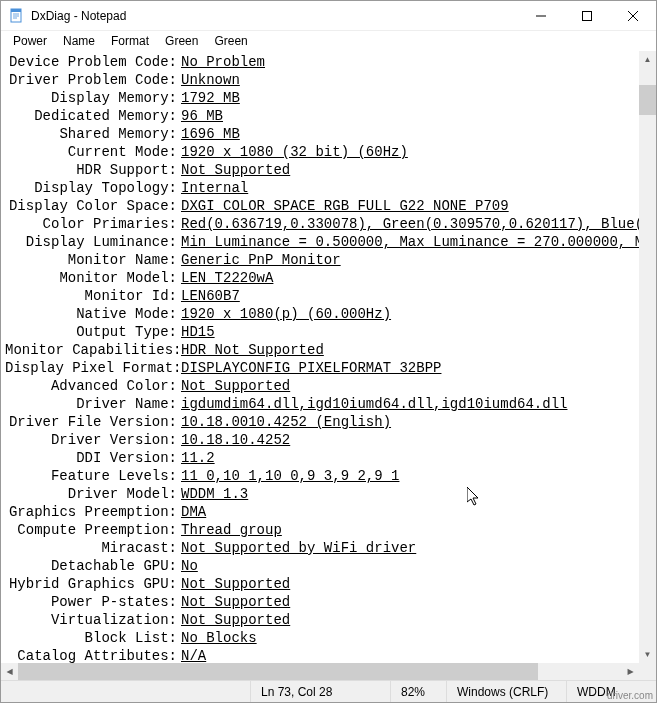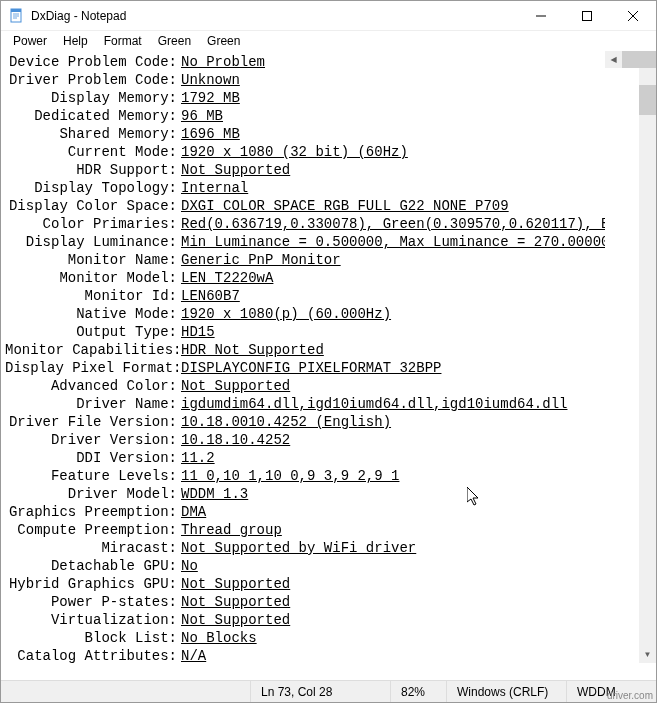--- a/index.html
+++ b/index.html
@@ -5,21 +5,21 @@
   * { box-sizing: border-box; margin: 0; padding: 0; }
   html, body { height: 100%; font-family: "Segoe UI", Tahoma, sans-serif; font-size: 12px; background: #fff; }
   .window { width: 657px; height: 703px; border: 1px solid #999; display: flex; flex-direction: column; background: #fff; }
   .titlebar { height: 30px; display: flex; align-items: center; padding: 0 0 0 8px; background: #fff; border-bottom: 1px solid #eee; }
   .titlebar .icon { width: 16px; height: 16px; margin-right: 6px; display: flex; align-items: center; justify-content: center; }
   .titlebar .title { flex: 1; font-size: 12px; color: #000; }
   .winbtns { display: flex; height: 100%; }
   .winbtn { width: 46px; height: 100%; display: flex; align-items: center; justify-content: center; font-family: "Segoe UI Symbol", sans-serif; font-size: 10px; }
   .menubar { height: 20px; display: flex; align-items: center; padding: 0 4px; background: #fff; font-size: 12px; }
   .menuitem { padding: 2px 8px; cursor: default; }
-  .content-wrap { flex: 1; position: relative; overflow: hidden; display: flex; flex-direction: row; }
+  .content-wrap { flex: 1; position: relative; overflow: hidden; display: flex; flex-direction: column; }
   .content { flex: 1; overflow: hidden; padding: 2px 0 0 4px; font-family: Consolas, "Courier New", monospace; font-size: 14px; line-height: 18px; white-space: pre; position: relative; }
   .row { display: flex; }
   .label { width: 176px; text-align: right; padding-right: 4px; }
   .value { flex: 1; overflow: hidden; text-decoration: underline; }
   .vscroll { position: absolute; top: 0; right: 0; bottom: 17px; width: 17px; background: #f0f0f0; }
   .vscroll .up, .vscroll .down { width: 17px; height: 17px; background: #f0f0f0; display: flex; align-items: center; justify-content: center; font-size: 8px; color: #606060; position: absolute; }
   .vscroll .up { top: 0; } .vscroll .down { bottom: 0; }
   .vscroll .thumb { position: absolute; top: 34px; width: 17px; height: 30px; background: #cdcdcd; }
   .hscroll { height: 17px; background: #f0f0f0; display: flex; align-items: center; }
   .hscroll .left, .hscroll .right { width: 17px; height: 17px; display:flex;align-items:center;justify-content:center;font-size:8px;color:#606060;}
@@ -62,21 +62,21 @@
           <svg width="10" height="10">
             <line x1="0" y1="0" x2="10" y2="10" stroke="#000"></line>
             <line x1="10" y1="0" x2="0" y2="10" stroke="#000"></line>
           </svg>
         </div>
     </div>
   </div>
 
   <div class="menubar">
     <div class="menuitem">Power</div>
-    <div class="menuitem">Help</div>
+    <div class="menuitem">Name</div>
     <div class="menuitem">Format</div>
     <div class="menuitem">Green</div>
     <div class="menuitem">Green</div>
   </div>
 
   <div class="content-wrap">
     <div class="content" id="content"><div class="row"><div class="label">Device Problem Code:</div><div class="value">No Problem</div></div><div class="row"><div class="label">Driver Problem Code:</div><div class="value">Unknown</div></div><div class="row"><div class="label">Display Memory:</div><div class="value">1792 MB</div></div><div class="row"><div class="label">Dedicated Memory:</div><div class="value">96 MB</div></div><div class="row"><div class="label">Shared Memory:</div><div class="value">1696 MB</div></div><div class="row"><div class="label">Current Mode:</div><div class="value">1920 x 1080 (32 bit) (60Hz)</div></div><div class="row"><div class="label">HDR Support:</div><div class="value">Not Supported</div></div><div class="row"><div class="label">Display Topology:</div><div class="value">Internal</div></div><div class="row"><div class="label">Display Color Space:</div><div class="value">DXGI_COLOR_SPACE_RGB_FULL_G22_NONE_P709</div></div><div class="row"><div class="label">Color Primaries:</div><div class="value">Red(0.636719,0.330078), Green(0.309570,0.620117), Blue(</div></div><div class="row"><div class="label">Display Luminance:</div><div class="value">Min Luminance = 0.500000, Max Luminance = 270.000000, M</div></div><div class="row"><div class="label">Monitor Name:</div><div class="value">Generic PnP Monitor</div></div><div class="row"><div class="label">Monitor Model:</div><div class="value">LEN T2220wA</div></div><div class="row"><div class="label">Monitor Id:</div><div class="value">LEN60B7</div></div><div class="row"><div class="label">Native Mode:</div><div class="value">1920 x 1080(p) (60.000Hz)</div></div><div class="row"><div class="label">Output Type:</div><div class="value">HD15</div></div><div class="row"><div class="label">Monitor Capabilities:</div><div class="value">HDR Not Supported</div></div><div class="row"><div class="label">Display Pixel Format:</div><div class="value">DISPLAYCONFIG_PIXELFORMAT_32BPP</div></div><div class="row"><div class="label">Advanced Color:</div><div class="value">Not Supported</div></div><div class="row"><div class="label">Driver Name:</div><div class="value">igdumdim64.dll,igd10iumd64.dll,igd10iumd64.dll</div></div><div class="row"><div class="label">Driver File Version:</div><div class="value">10.18.0010.4252 (English)</div></div><div class="row"><div class="label">Driver Version:</div><div class="value">10.18.10.4252</div></div><div class="row"><div class="label">DDI Version:</div><div class="value">11.2</div></div><div class="row"><div class="label">Feature Levels:</div><div class="value">11_0,10_1,10_0,9_3,9_2,9_1</div></div><div class="row"><div class="label">Driver Model:</div><div class="value">WDDM 1.3</div></div><div class="row"><div class="label">Graphics Preemption:</div><div class="value">DMA</div></div><div class="row"><div class="label">Compute Preemption:</div><div class="value">Thread group</div></div><div class="row"><div class="label">Miracast:</div><div class="value">Not Supported by WiFi driver</div></div><div class="row"><div class="label">Detachable GPU:</div><div class="value">No</div></div><div class="row"><div class="label">Hybrid Graphics GPU:</div><div class="value">Not Supported</div></div><div class="row"><div class="label">Power P-states:</div><div class="value">Not Supported</div></div><div class="row"><div class="label">Virtualization:</div><div class="value">Not Supported</div></div><div class="row"><div class="label">Block List:</div><div class="value">No Blocks</div></div><div class="row"><div class="label">Catalog Attributes:</div><div class="value">N/A</div></div></div>
     <div class="vscroll">
       <div class="up">▲</div>
       <div class="thumb"></div>

